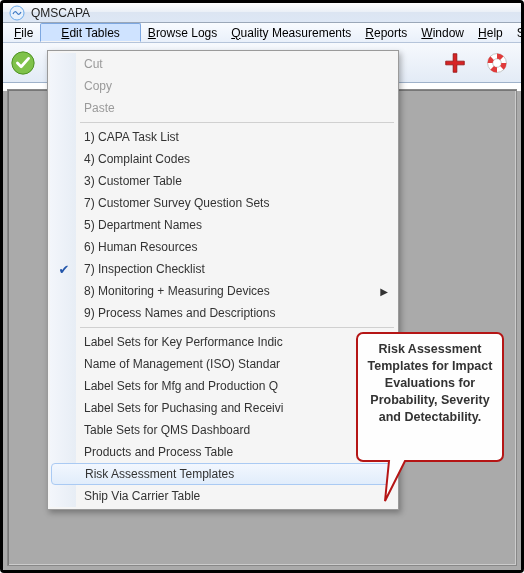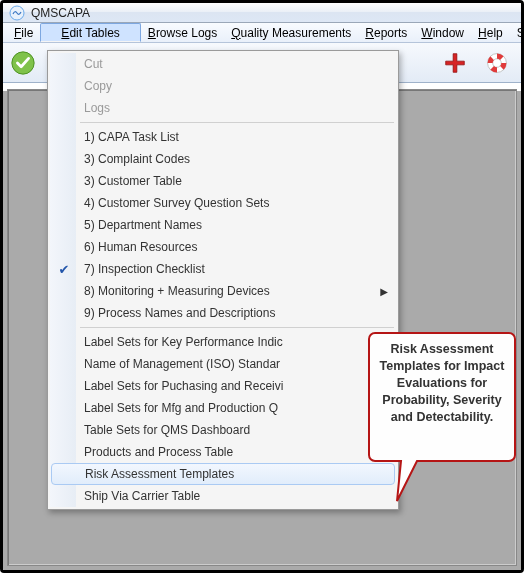--- a/index.html
+++ b/index.html
@@ -142,21 +142,21 @@
     font-size: 13px;
   }
   .menu-sep {
     height: 1px;
     margin: 3px 2px 3px 30px;
     background: #d0d0d0;
   }
   
   .callout {
     position: absolute;
-    left: 364px;
+    left: 352px;
     top: 328px;
     width: 150px;
     z-index: 30;
   }
   .callout svg { width: 150px; height: 200px; }
   .callout-text {
     position: absolute;
     top: 10px; left: 8px; right: 8px;
     text-align: center;
     font-size: 12.5px;
@@ -239,34 +239,34 @@
 
 <div class="dropdown">
   <div class="gutter"></div>
   <div class="menu-item disabled">
       <span>Cut</span>
     </div>
   <div class="menu-item disabled">
       <span>Copy</span>
     </div>
   <div class="menu-item disabled">
-      <span>Logs</span>
+      <span>Paste</span>
     </div>
   <div class="menu-sep"></div>
   <div class="menu-item">
       <span>1) CAPA Task List</span>
     </div>
   <div class="menu-item">
-      <span>3) Complaint Codes</span>
+      <span>4) Complaint Codes</span>
     </div>
   <div class="menu-item">
       <span>3) Customer Table</span>
     </div>
   <div class="menu-item">
-      <span>4) Customer Survey Question Sets</span>
+      <span>7) Customer Survey Question Sets</span>
     </div>
   <div class="menu-item">
       <span>5) Department Names</span>
     </div>
   <div class="menu-item">
       <span>6) Human Resources</span>
     </div>
   <div class="menu-item">
     <span class="check">✔</span>
     <span>7) Inspection Checklist</span>
@@ -279,24 +279,24 @@
       <span>9) Process Names and Descriptions</span>
     </div>
   <div class="menu-sep"></div>
   <div class="menu-item">
       <span>Label Sets for Key Performance Indic</span>
     </div>
   <div class="menu-item">
       <span>Name of Management (ISO) Standar</span>
     </div>
   <div class="menu-item">
+      <span>Label Sets for Mfg and Production Q</span>
+    </div>
+  <div class="menu-item">
       <span>Label Sets for Puchasing and Receivi</span>
-    </div>
-  <div class="menu-item">
-      <span>Label Sets for Mfg and Production Q</span>
     </div>
   <div class="menu-item">
       <span>Table Sets for QMS Dashboard</span>
     </div>
   <div class="menu-item">
       <span>Products and Process Table</span>
     </div>
   <div class="menu-item highlighted">
       <span>Risk Assessment Templates</span>
     </div>

